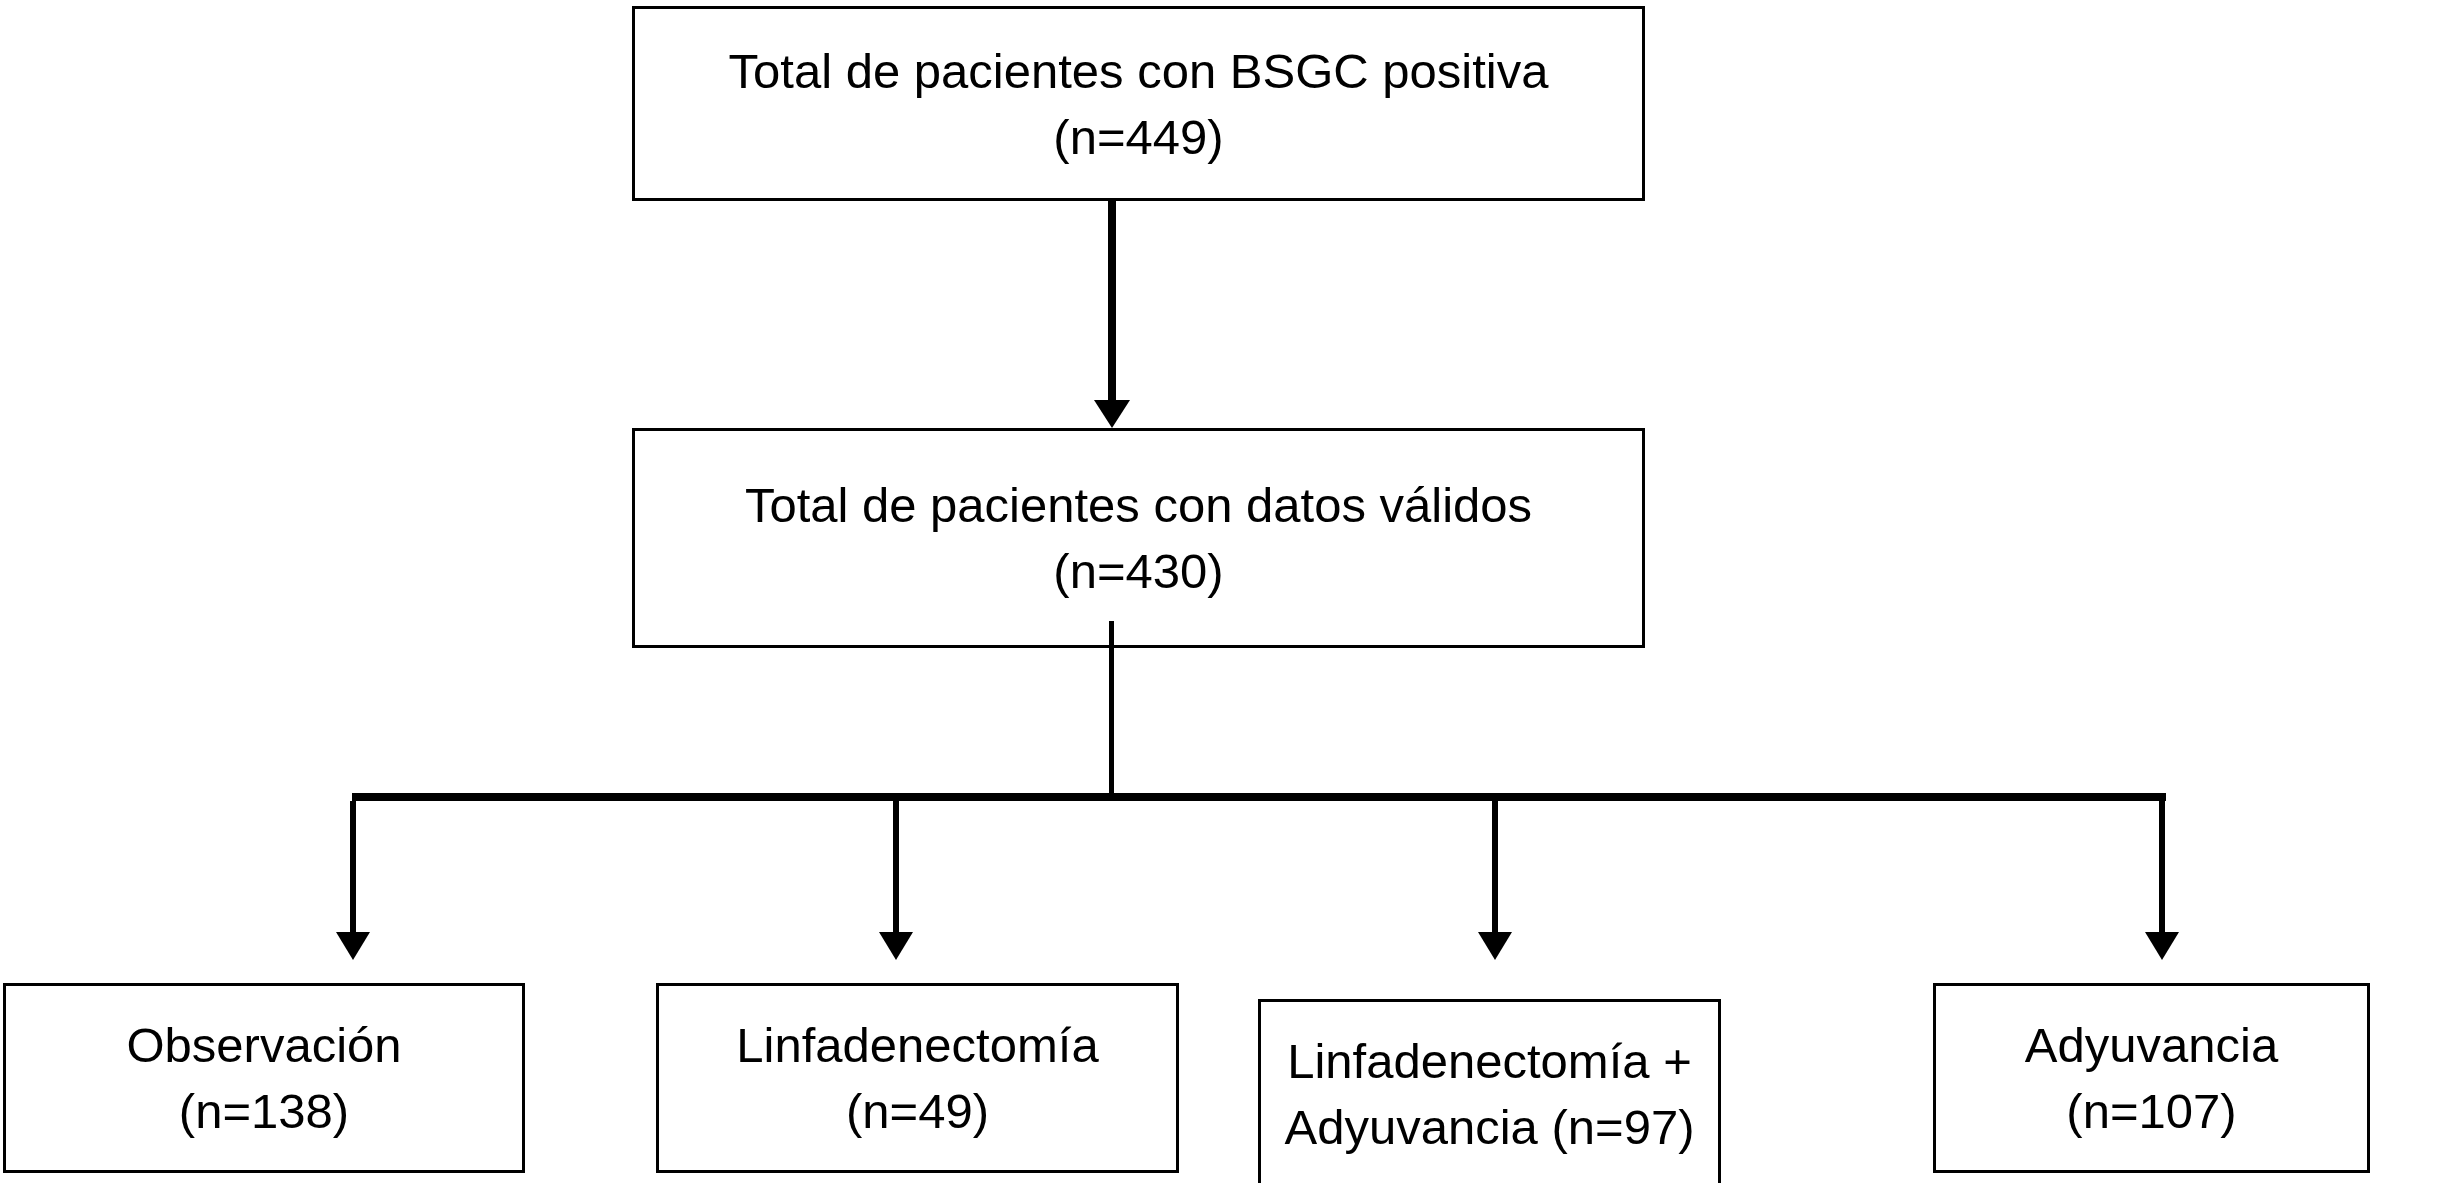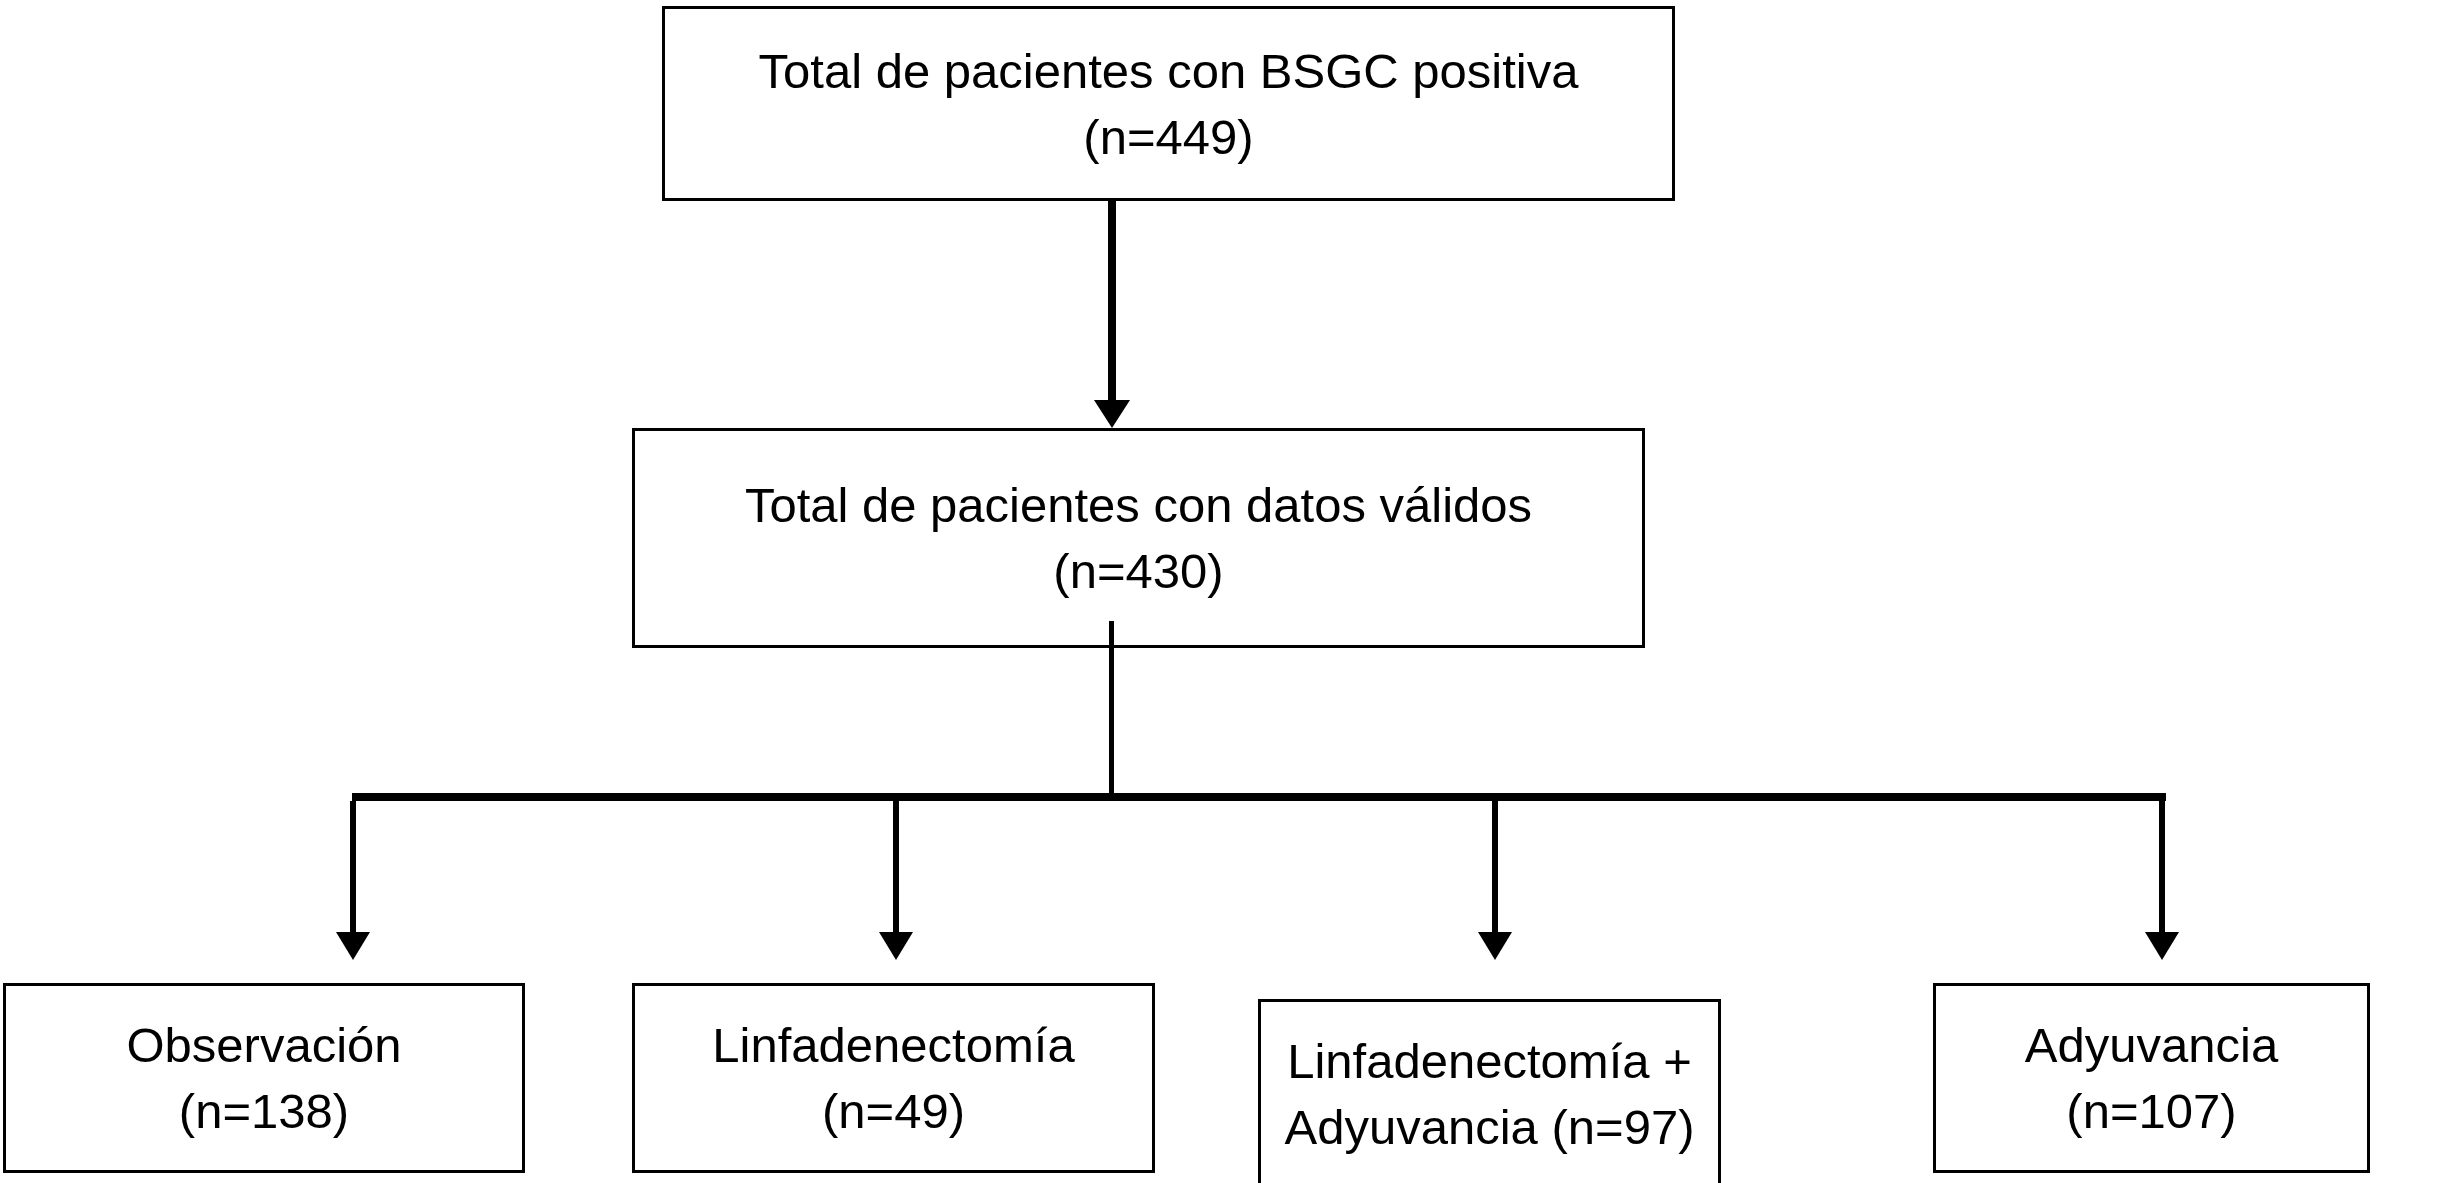--- a/index.html
+++ b/index.html
@@ -25,27 +25,27 @@
     flex-direction: column;
     align-items: center;
     justify-content: center;
     text-align: center;
     font-size: 49px;
     line-height: 66px;
   }
   .node .line { white-space: nowrap; }
 
   
-  .box-top { left: 632px; top: 6px;   width: 1013px; height: 195px; margin-left: 30px; }
+  .box-top { left: 632px; top: 6px;   width: 1013px; height: 195px; }
   .box-mid { left: 632px; top: 428px; width: 1013px; height: 220px; }
 
   
   .leaf { top: 983px; height: 190px; }
   .leaf-1 { left: 3px;    width: 522px; text-align: right; }
-  .leaf-2 { left: 632px;  width: 523px; }
+  .leaf-2 { left: 656px;  width: 523px; }
   .leaf-3 { left: 1258px; width: 463px; margin-top: 16px; }
   .leaf-4 { left: 1933px; width: 437px; }
 
   
   .shaft {
     position: absolute;
     background: #000000;
   }
   .shaft-main { left: 1108px; top: 201px; width: 8px; height: 201px; }
   .stem      { left: 1109px; top: 621px; width: 5px; height: 172px; }

